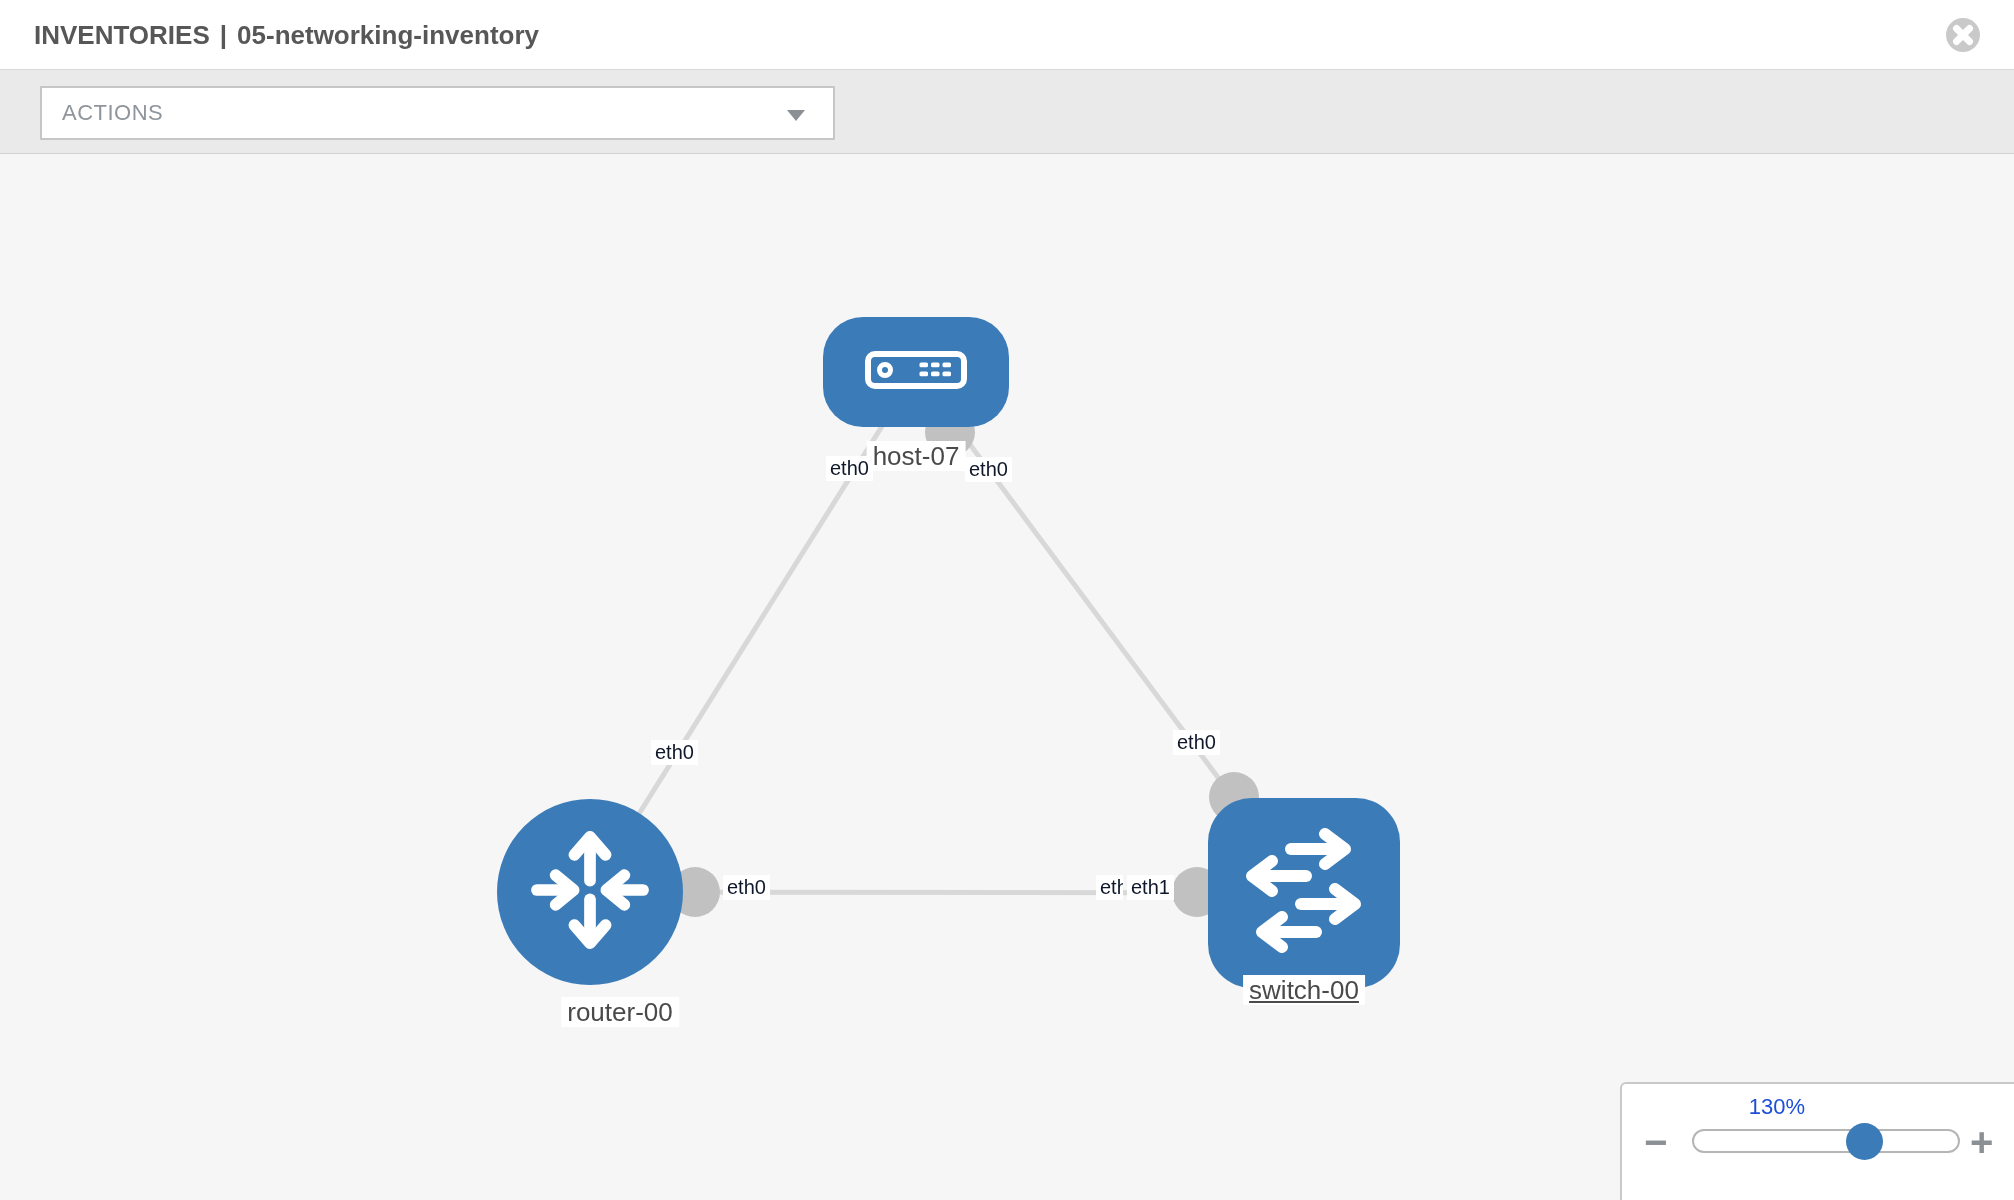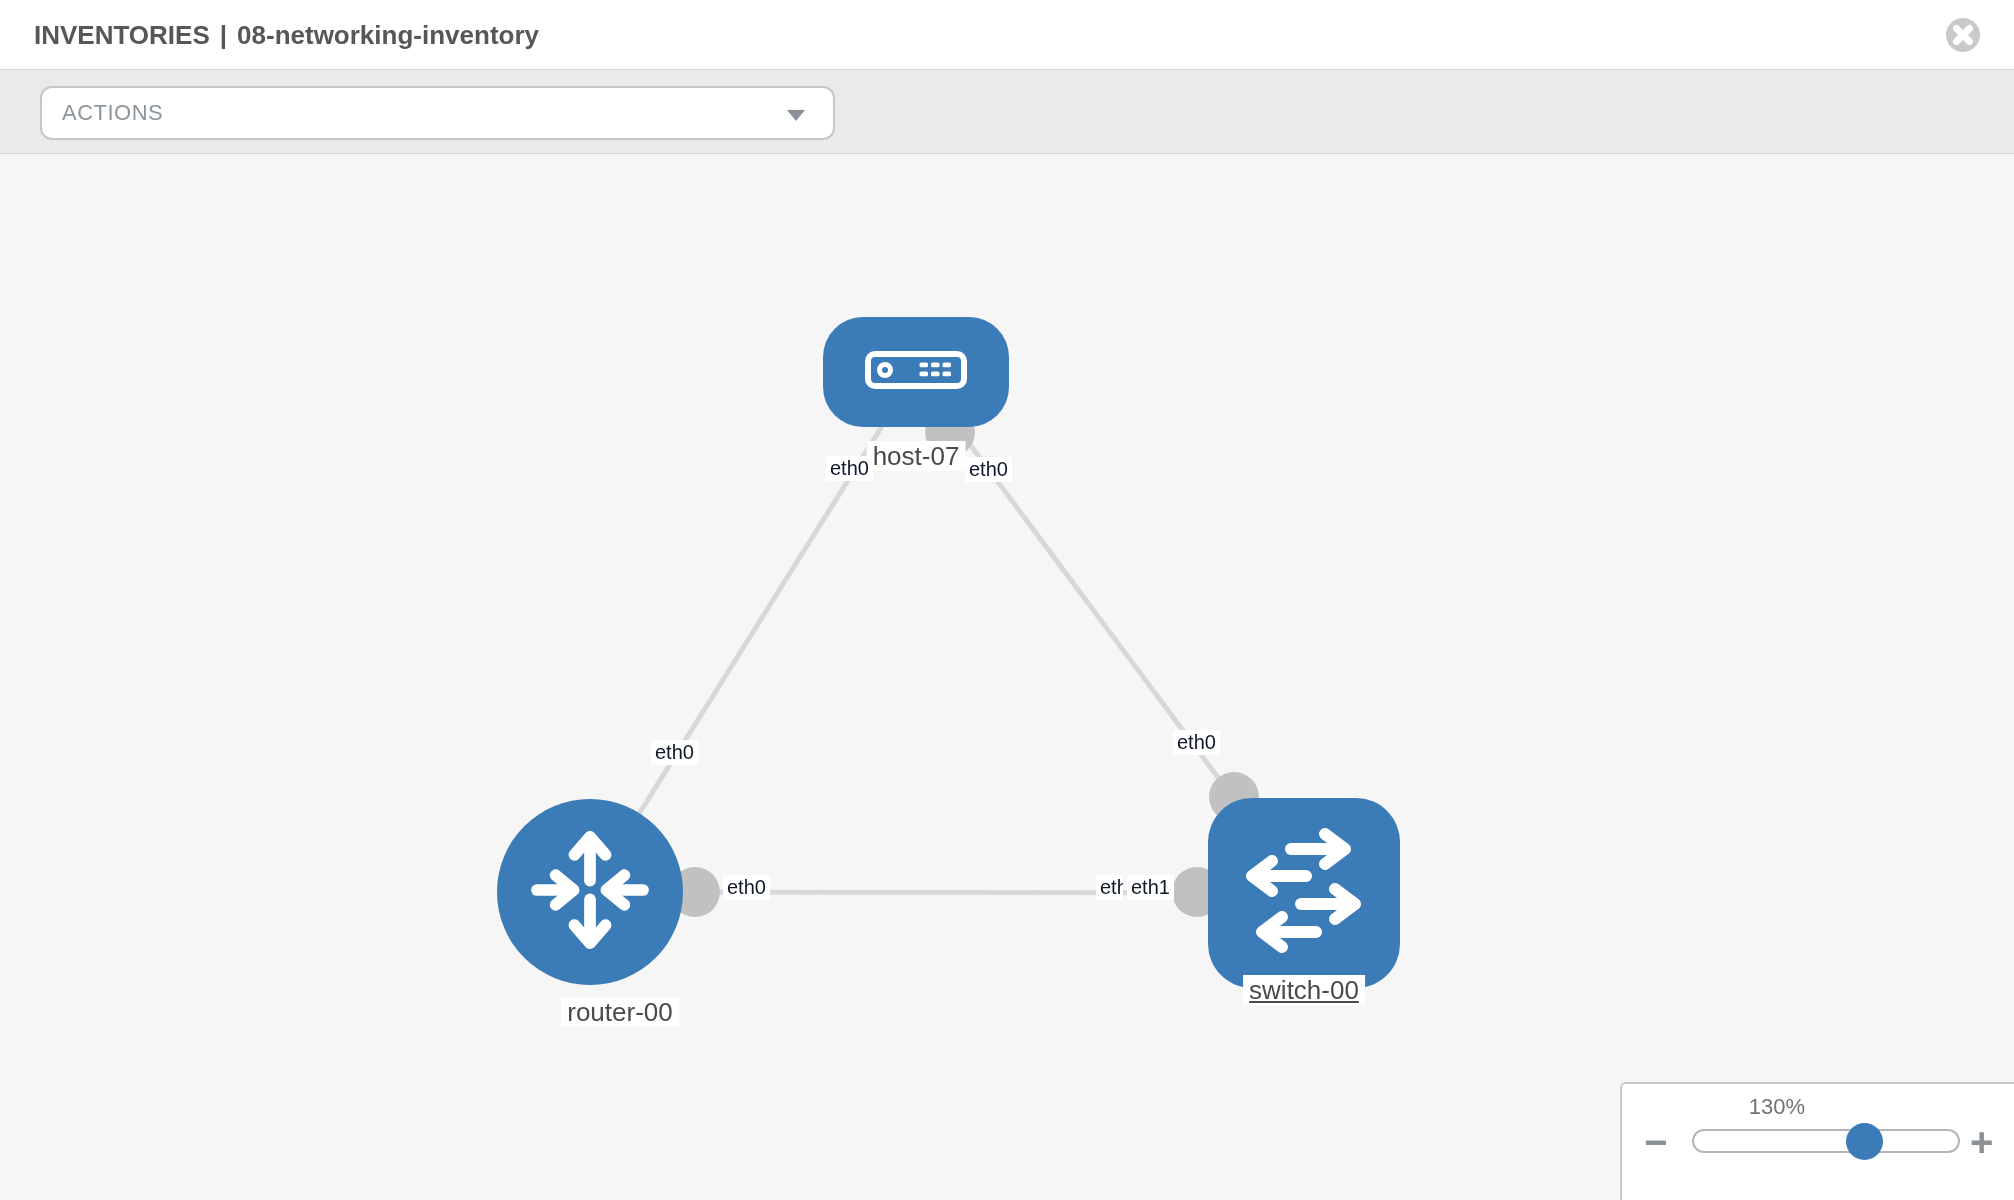--- a/index.html
+++ b/index.html
@@ -20,21 +20,21 @@
   }
   .title .sep{margin:0 10px;}
   .close-btn{position:absolute;left:1945px;top:17px;width:36px;height:36px;cursor:pointer;}
   
   .toolbar{
     position:absolute;left:0;top:70px;width:2014px;height:84px;
     background:#eaeaea;border-bottom:1px solid #d2d2d2;box-sizing:border-box;
   }
   .select-box{
     position:absolute;top:16px;height:54px;background:#fff;
-    border:2px solid #c6c6c6;border-radius:12px;box-sizing:border-box;
+    border:2px solid #c6c6c6;border-radius:1px;box-sizing:border-box;
     font-size:22px;color:#8e959b;letter-spacing:.5px;
     line-height:50px;cursor:pointer;
   }
   .select-box .lbl{margin-left:20px;}
   .caret{
     position:absolute;right:28px;top:22px;width:0;height:0;
     border-left:9px solid transparent;border-right:9px solid transparent;
     border-top:11px solid #8a9096;
   }
   .tool-icon{position:absolute;top:96px;width:36px;height:36px;cursor:pointer;}
@@ -59,21 +59,21 @@
     font-size:20px;line-height:21px;padding:2px 4px;white-space:nowrap;
   }
   .eth-back{overflow:hidden;width:23px;padding-right:0;}
   
   .zoom-panel{
     position:absolute;left:1620px;top:1082px;width:420px;height:140px;
     background:#ffffff;border:2px solid #c9c9c9;border-radius:6px;box-sizing:border-box;z-index:5;
   }
   .zoom-level{
     position:absolute;left:155px;top:10px;transform:translateX(-50%);
-    font-size:22px;color:#737373;
+    font-size:22px;color:#1d4ed8;
   }
   .zoom-minus,.zoom-plus{
     position:absolute;top:36px;font-size:40px;font-weight:bold;color:#8b9094;
     line-height:44px;cursor:pointer;
   }
   .zoom-minus{left:22px;}
   .zoom-plus{left:348px;}
   .zoom-track{
     position:absolute;left:70px;top:45px;width:268px;height:24px;
     background:#fff;border:2px solid #b5b5b5;border-radius:13px;box-sizing:border-box;cursor:pointer;
@@ -81,21 +81,21 @@
   .zoom-knob{
     position:absolute;left:224px;top:39px;width:37px;height:37px;border-radius:50%;
     background:#3b7cb8;cursor:grab;
   }
 </style>
 </head>
 <body>
 
 <div class="header">
   <div class="title">
-    <span>INVENTORIES</span><span class="sep">|</span><span>08-networking-inventory</span>
+    <span>INVENTORIES</span><span class="sep">|</span><span>05-networking-inventory</span>
   </div>
   <div class="close-btn">
     <svg width="36" height="36" viewBox="0 0 36 36">
       <circle cx="18" cy="18" r="17" fill="#c9c9c9"></circle>
       <path d="M11.5 11.5 L24.5 24.5 M24.5 11.5 L11.5 24.5" stroke="#ffffff" stroke-width="7" stroke-linecap="round"></path>
     </svg>
   </div>
 </div>
 
 <div class="toolbar">

